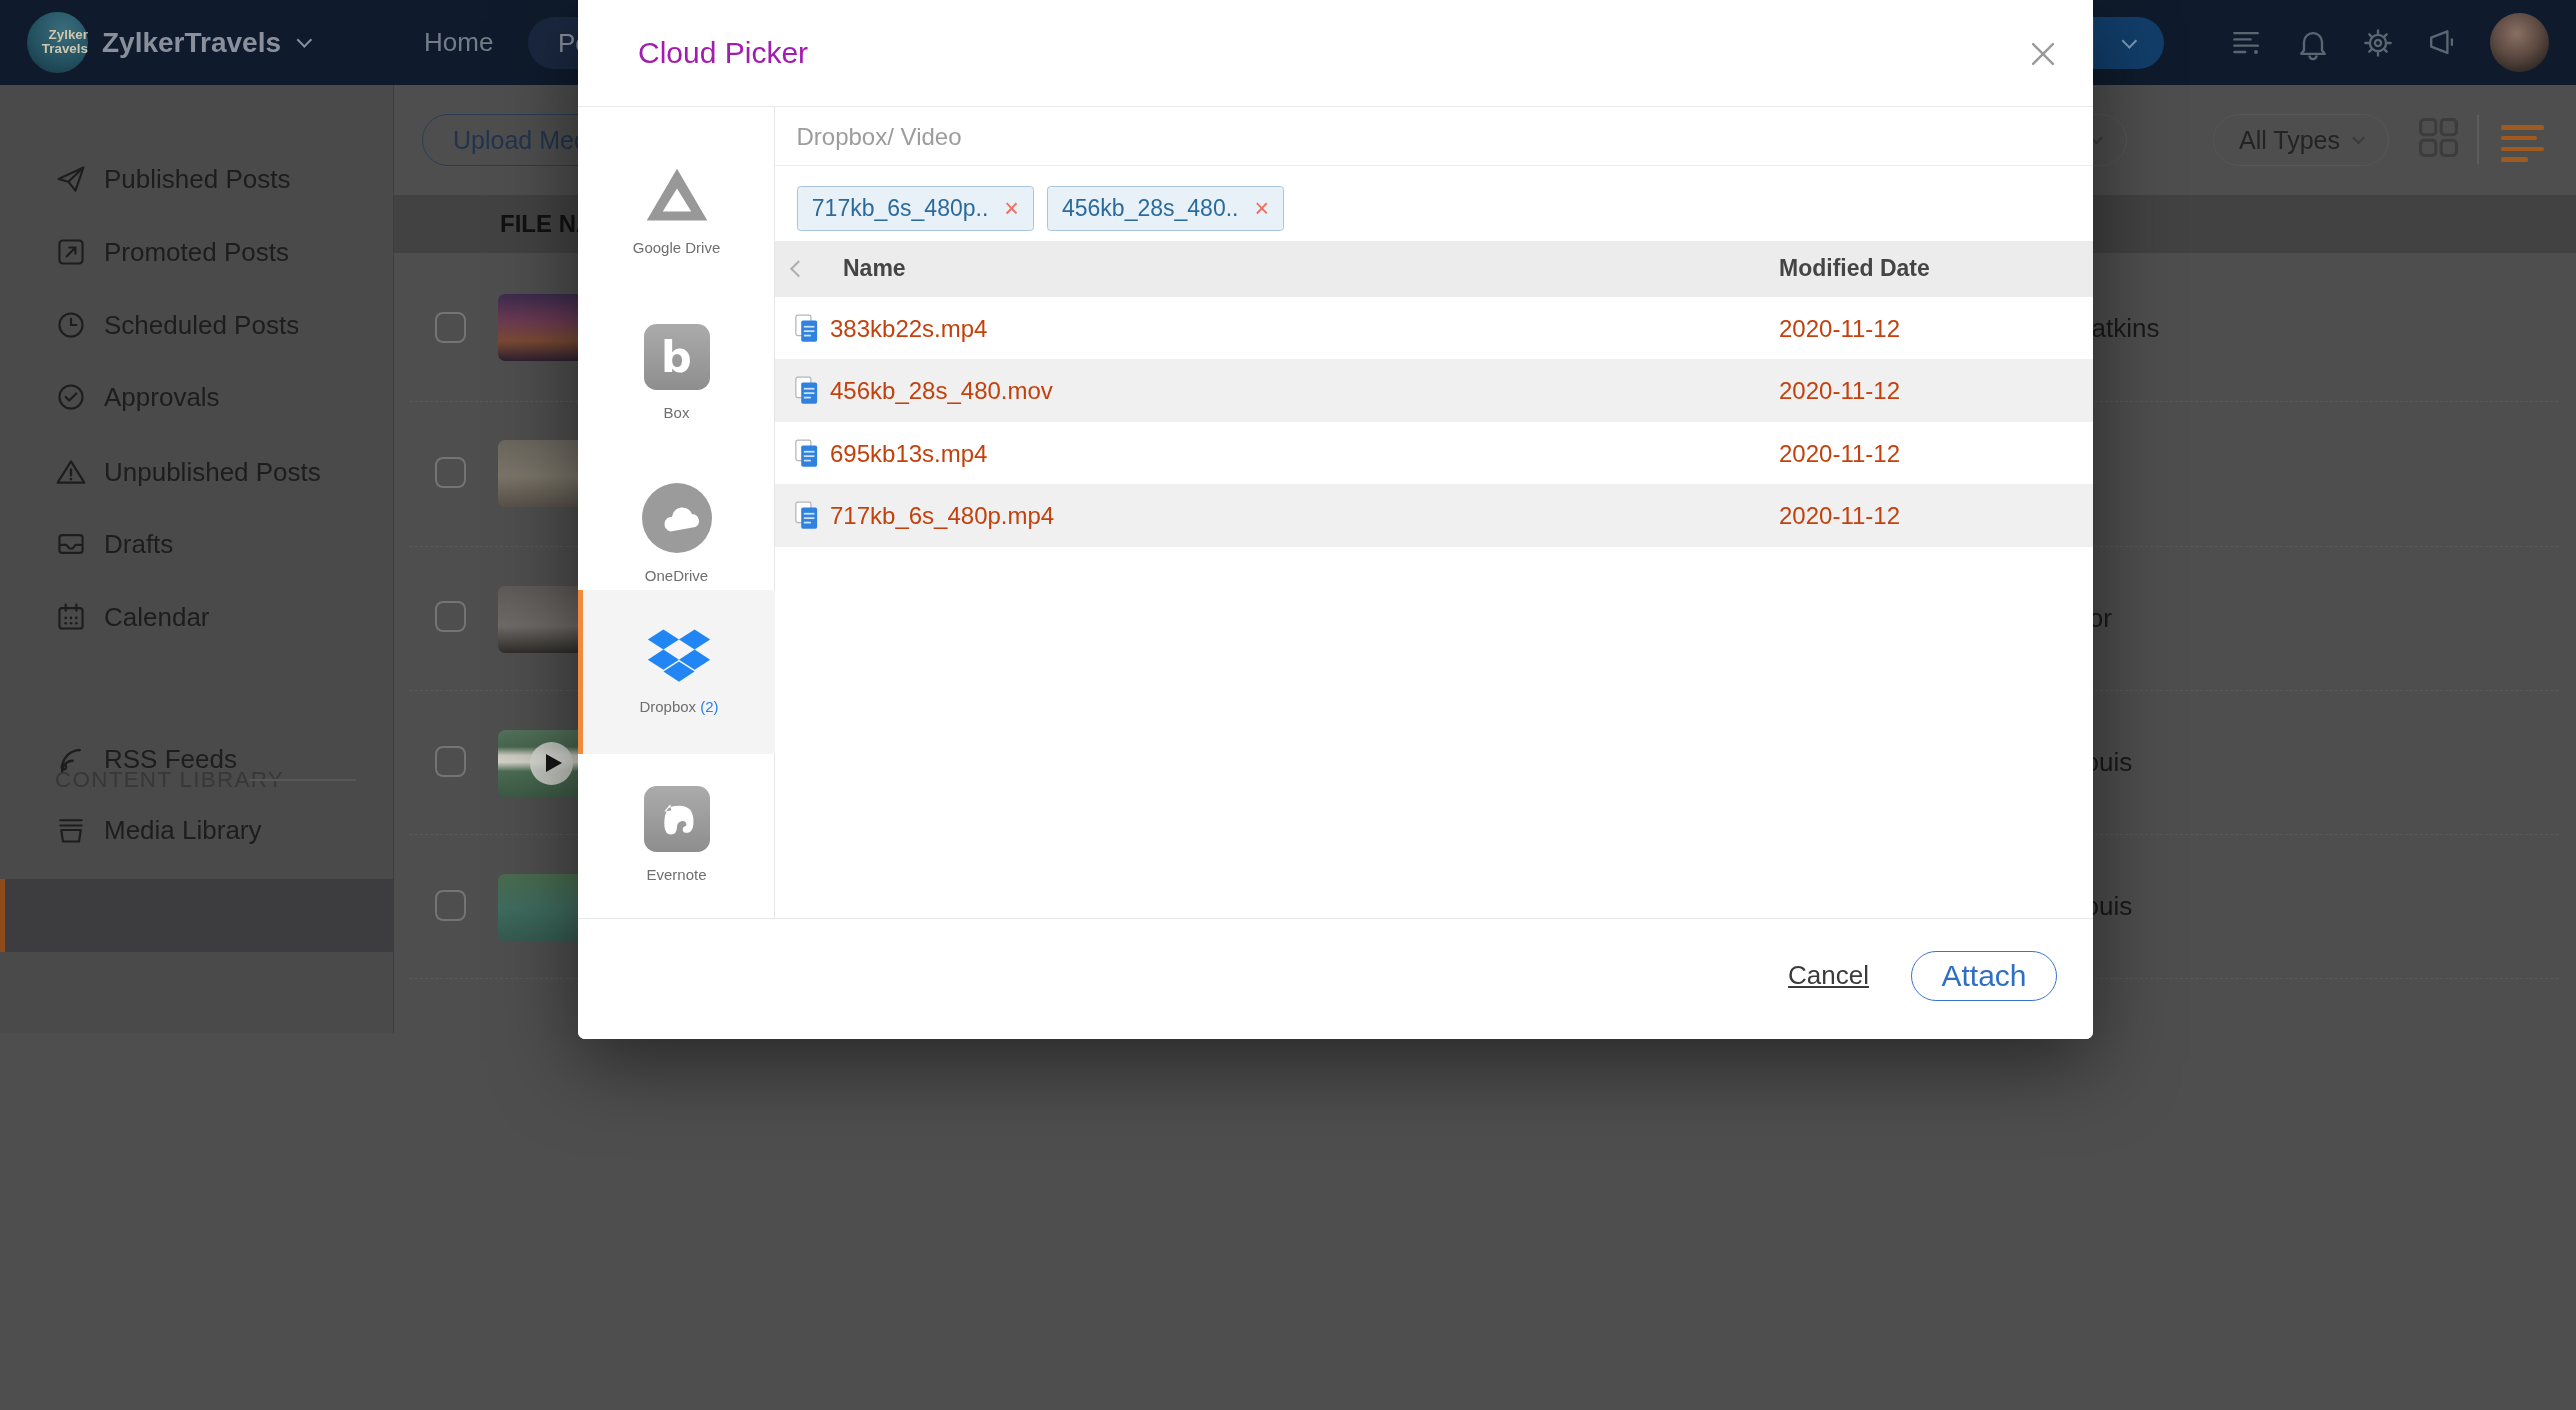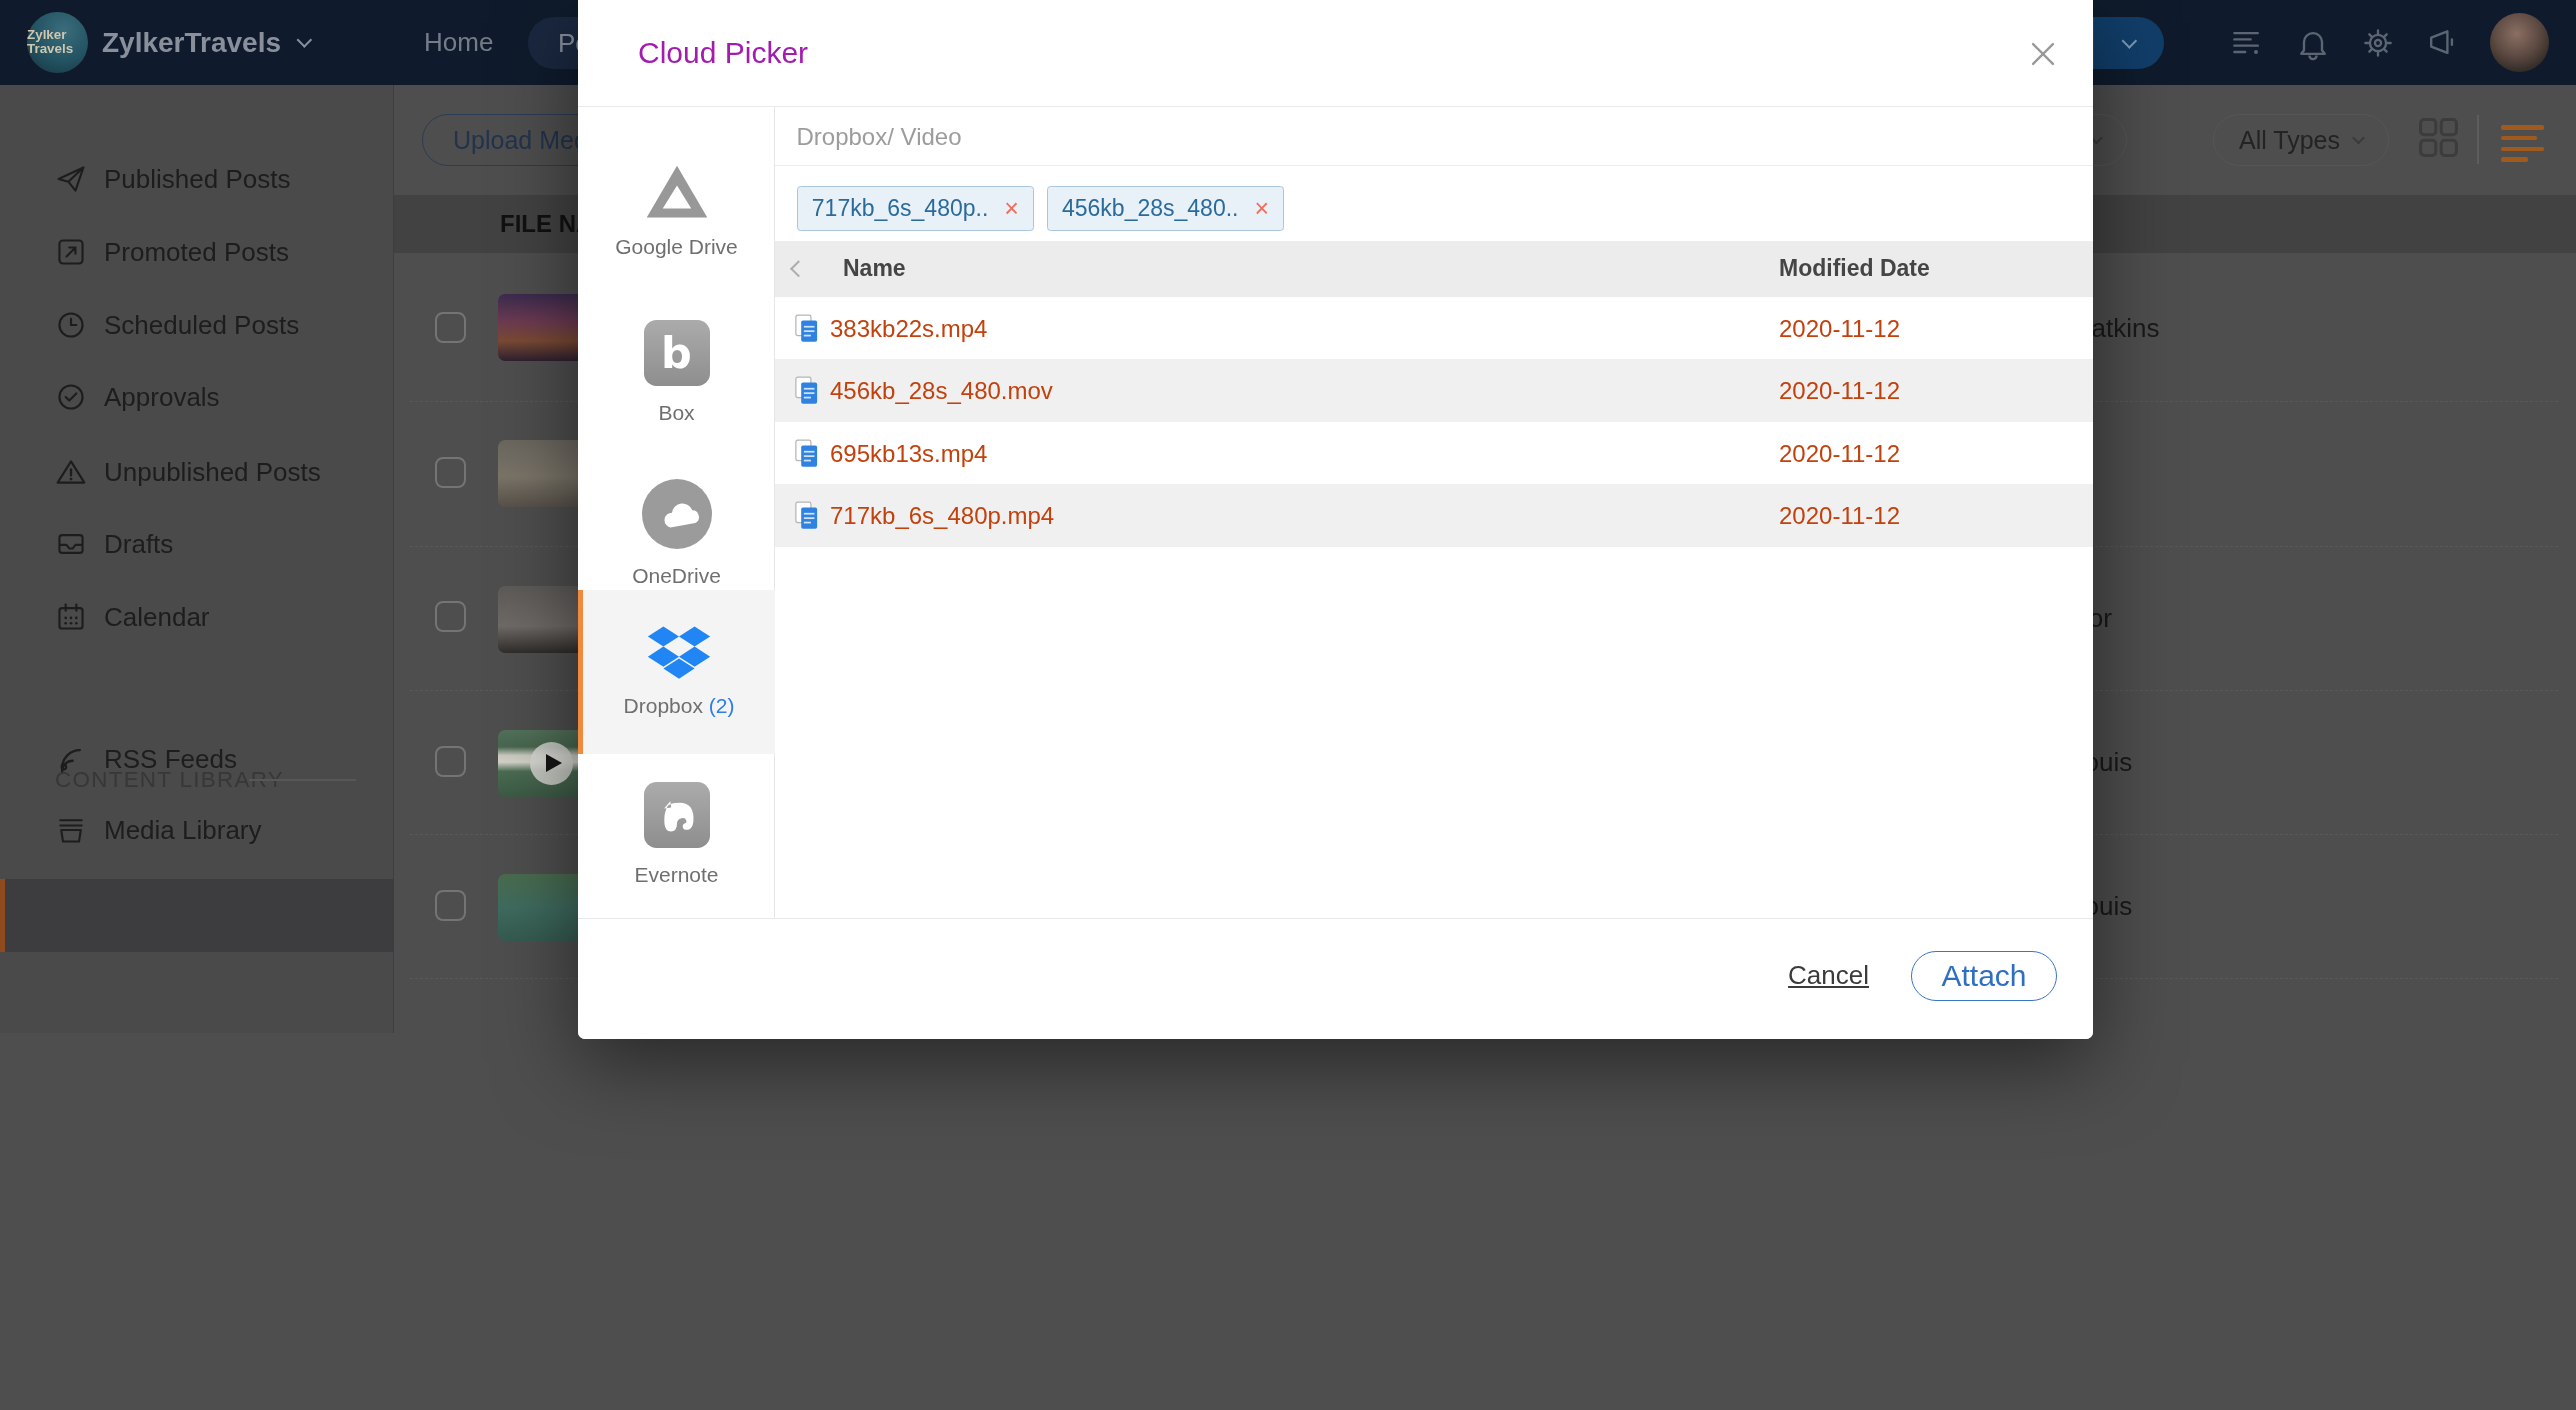--- a/index.html
+++ b/index.html
@@ -4,21 +4,21 @@
 <style>
   * { margin:0; padding:0; box-sizing:border-box; }
   html,body { width:2576px; height:1411px; }
   body { font-family:"Liberation Sans","DejaVu Sans",sans-serif; overflow:hidden; }
   .screen { position:relative; width:2576px; height:1411px; background:#4e4e4f; overflow:hidden; }
 
   
   .topbar { position:absolute; left:0; top:0; width:2576px; height:85px; background:#0f1b2c; }
   .logo { position:absolute; left:27px; top:11.6px; width:61px; height:61px; border-radius:50%;
           background:radial-gradient(circle at 60% 30%, #3a6d7c 0%, #235261 55%, #17323e 100%);
-          display:flex; flex-direction:column; align-items:flex-start; justify-content:center; }
+          display:flex; flex-direction:column; align-items:flex-end; justify-content:center; }
   .logo span { color:#cfc6ae; font-size:13.4px; font-weight:bold; line-height:14.3px; }
   .brand { position:absolute; left:102px; top:0; height:85px; display:flex; align-items:center; gap:18px;
            color:#89909c; font-size:28px; font-weight:600; }
   .chev { display:inline-block; width:10.7px; height:10.7px; border-right:2.7px solid currentColor;
           border-bottom:2.7px solid currentColor; transform:rotate(45deg) translate(-1.8px,-1.8px); }
   .nav-home { position:absolute; left:424px; top:0; height:85px; display:flex; align-items:center;
               color:#747c88; font-size:26px; }
   .pill-posts { position:absolute; left:528px; top:17px; height:52px; border-radius:26px; background:#1a2840;
                 display:flex; align-items:center; padding:0 30px; color:#8a919d; font-size:26px; }
   .newpost { position:absolute; left:1919px; top:17px; height:52px; border-radius:26px; overflow:hidden; display:flex; }
@@ -60,21 +60,21 @@
 
   
   .modal { position:absolute; left:578px; top:0; width:1515px; height:1039px; background:#fff;
            border-radius:0 0 7.2px 7.2px; box-shadow:0 22.4px 81px rgba(0,0,0,.5); }
   .m-header { position:absolute; left:0; top:0; right:0; height:107px; border-bottom:0.9px solid #e9e9e9; }
   .m-title { position:absolute; left:60px; top:0; line-height:106px; font-size:30px; color:#a21caf; font-weight:500; }
   .m-close { position:absolute; right:32px; top:36px; width:36px; height:36px; color:#999; cursor:pointer; }
   .rail { position:absolute; left:0; top:107px; width:197px; height:811px; border-right:0.9px solid #e6e6e6; background:#fff; }
   .svc { position:absolute; left:0; width:197px; height:161px; display:flex; flex-direction:column;
          align-items:center; justify-content:center; gap:14.3px; }
-  .svc .s-label { font-size:21px; color:#6f6f6f; white-space:nowrap; }
+  .svc .s-label { font-size:15px; color:#6f6f6f; white-space:nowrap; }
   .svc.sel { background:#f4f4f4; border-left:5.4px solid #ef8a3e; height:164px; }
   .svc .count { color:#2b7de9; }
   .box-sq, .ever-sq { width:66px; height:66px; border-radius:12.5px; background:linear-gradient(#ababab,#8e8e8e);
             display:flex; align-items:center; justify-content:center; }
   .box-sq b { color:#fff; font-size:43px; font-weight:bold; font-family:"DejaVu Sans",sans-serif; }
   .od-circle { width:70px; height:70px; border-radius:50%; background:#9b9b9b; display:flex; align-items:center; justify-content:center; }
 
   .m-content { position:absolute; left:197px; top:107px; right:0; bottom:121px; }
   .crumb-row { position:absolute; left:0; top:0; right:0; height:59px; border-bottom:0.9px solid #ededed; }
   .crumb { position:absolute; left:21.5px; line-height:59px; font-size:24px; color:#9c9c9c; }

